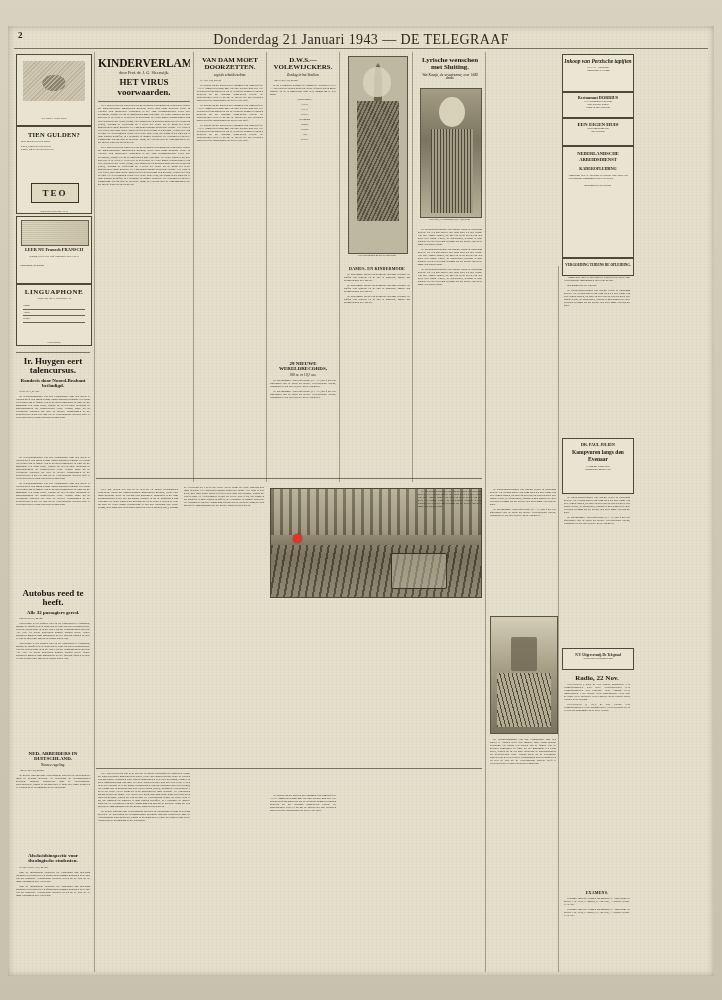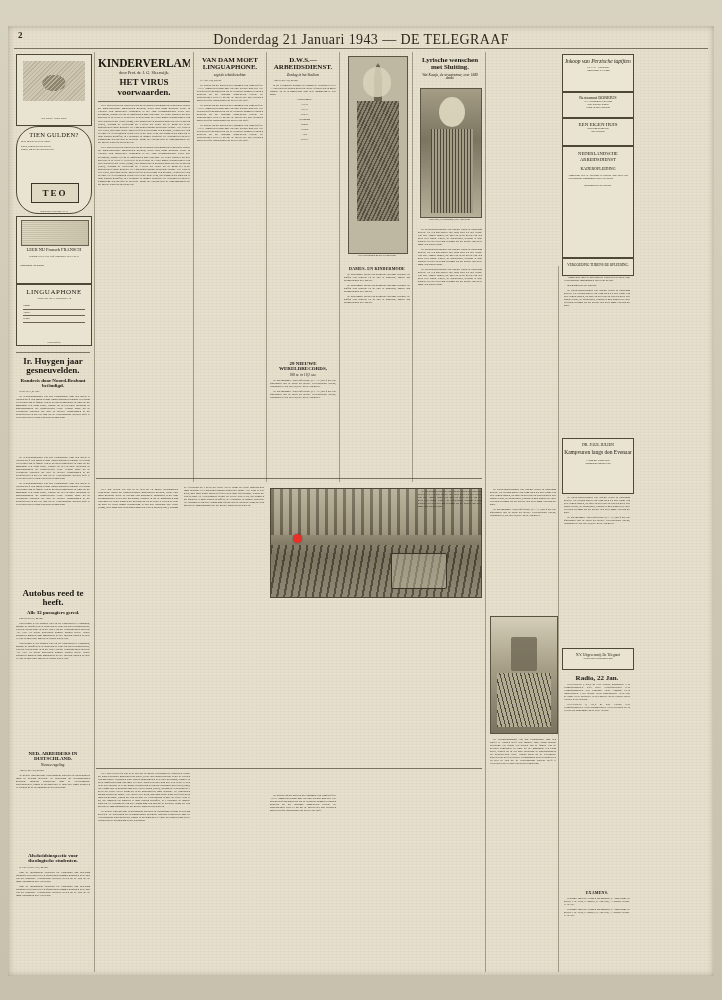--- a/index.html
+++ b/index.html
@@ -65,21 +65,21 @@
   .sub{font-size:3.6px;text-align:center;text-indent:0;font-style:italic;margin:1px 0 2px;}
   .byline{font-size:4.2px;text-align:center;text-indent:0;margin:1px 0 2px;}
   .center{text-align:center;text-indent:0;}
   .vrule{position:absolute;width:1px;background:#6d6550;opacity:.55;}
   .hrule{position:absolute;height:1px;background:#4d4738;opacity:.7;}
   
   .adbox{
     position:absolute;border:1px solid #4f4938;background:#e7e1cf;
     overflow:hidden;color:#262219;text-align:center;
   }
-  .adbox .t{font-weight:normal;}
+  .adbox .t{font-weight:bold;}
   
   .photo{
     position:absolute;overflow:hidden;
     background:#9a9versa;
   }
   .ph-inner{position:absolute;inset:0;}
   
   #reddot{
     position:absolute;width:9px;height:9px;border-radius:50%;
     background:#e8302a;box-shadow:0 0 2px rgba(0,0,0,.4);
@@ -102,21 +102,21 @@
 
     <div class="vrule" style="left:86px;top:26px;height:920px;"></div>
 
     <div class="adbox" style="left:8px;top:28px;width:74px;height:70px;">
       <div style="position:absolute;left:6px;top:6px;width:62px;height:40px;background:
           repeating-linear-gradient(135deg,#b9b29c 0 1px,transparent 1px 3px),
           radial-gradient(ellipse at 50% 55%, #8d856d 0 26%, #cdc6b0 27% 100%);"></div>
       <div style="position:absolute;left:2px;bottom:4px;width:70px;font-size:2.4px;line-height:2.8px;color:#2a261e;">Wat zoudt U er mee doen?</div>
     </div>
 
-    <div class="adbox" style="left:8px;top:100px;width:74px;height:86px;border-radius:22px;">
+    <div class="adbox" style="left:8px;top:100px;width:74px;height:86px;">
       <div class="t" style="font-size:6.5px;margin-top:4px;letter-spacing:.3px;">TIEN GULDEN?</div>
       <div style="font-size:2.5px;line-height:3px;text-align:justify;padding:2px 4px;color:#2b271e;">Moet men bij velen de laatste</div>
       <div style="font-size:2.5px;line-height:3px;text-align:justify;padding:0 4px;color:#2b271e;">klacht, komen die kort van tot</div>
       <div style="font-size:2.5px;line-height:3px;text-align:justify;padding:0 4px;color:#2b271e;">komen, om dit doel als geld op te</div>
       <div style="position:absolute;left:14px;bottom:10px;width:46px;height:18px;border:1px solid #3b362a;background:#ddd6c2;font-weight:bold;font-size:9px;line-height:18px;letter-spacing:2px;">TEO</div>
       <div style="position:absolute;left:2px;bottom:1px;width:70px;font-size:2.2px;color:#3a352a;">Ongewoonte bekleeding / KEIZ</div>
     </div>
 
     <div class="adbox" style="left:8px;top:190px;width:74px;height:66px;">
       <div style="position:absolute;left:4px;top:3px;width:66px;height:24px;background:
@@ -134,21 +134,21 @@
         <div style="border-bottom:1px solid #6b6450;">Naam:</div>
         <div style="border-bottom:1px solid #6b6450;">Adres:</div>
         <div style="border-bottom:1px solid #6b6450;">Plaats:</div>
       </div>
       <div style="position:absolute;left:0;bottom:2px;width:100%;font-size:2.2px;">Gratis proefles</div>
     </div>
 
     <div class="hrule" style="left:8px;top:326px;width:74px;"></div>
 
     <div class="col" style="left:8px;top:330px;width:74px;height:100px;">
-      <div class="hd lg">Ir. Huygen jaar gesneuvelden.</div>
+      <div class="hd lg">Ir. Huygen eert talencursus.</div>
       <div class="hd sm">Rondreis door Noord-Brabant beëindigd.</div>
       <p>UTRECHT, 21 Jan.</p>
       <p>De vertegenwoordiger van den Gemachtigde voor den arbeid ir. Huygen heeft zijn rondreis door Noord-Brabant beëindigd. Hij bracht een bezoek aan de familie van de gevallen kameraden en legde bij het monument een krans neder, waarbij hij in een korte toespraak de nagedachtigheid der gesneuvelden eerde. Daarna sprak hij de verzamelde arbeiders toe over de nieuwe verhoudingen in het bedrijfsleven en over de taak die de Nederlandsche arbeider heeft te vervullen in deze tijden van strijd en ontbering.</p>
     </div>
 
     <div class="col" style="left:8px;top:430px;width:74px;height:130px;">
       <p>De vertegenwoordiger van den Gemachtigde voor den arbeid ir. Huygen heeft zijn rondreis door Noord-Brabant beëindigd. Hij bracht een bezoek aan de familie van de gevallen kameraden en legde bij het monument een krans neder, waarbij hij in een korte toespraak de nagedachtigheid der gesneuvelden eerde. Daarna sprak hij de verzamelde arbeiders toe over de nieuwe verhoudingen in het bedrijfsleven en over de taak die de Nederlandsche arbeider heeft te vervullen in deze tijden van strijd en ontbering.</p>
       <p>De vertegenwoordiger van den Gemachtigde voor den arbeid ir. Huygen heeft zijn rondreis door Noord-Brabant beëindigd. Hij bracht een bezoek aan de familie van de gevallen kameraden en legde bij het monument een krans neder, waarbij hij in een korte toespraak de nagedachtigheid der gesneuvelden eerde. Daarna sprak hij de verzamelde arbeiders toe over de nieuwe verhoudingen in het bedrijfsleven en over de taak die de Nederlandsche arbeider heeft te vervullen in deze tijden van strijd en ontbering.</p>
     </div>
 
@@ -190,31 +190,31 @@
 De Nederlandsch cleaner der ziekte wijst er op, dat wonneen als kinderen er door worden getroffen, in 't bijzonder de jongere kinderen. De epidemieën van deze aandoening zijn meestal de nieuwste vorm; het zijn meestal de zomermaanden die het meeste aantal gevallen geven.</p>
       <p>HET den ijzeren tijd zijn in de pers op en anders verschijnselen vergeleken. Onder het kindervaccinatie maatregelen gelijken, welke juist thans gevoerde ziekte in Zweden zich ontwikkelt. Misschien is het voor belangrijkheden leerer niet overbodig, wanneer ik op de hoofdzaken nog eens inga.
 
 De ziekte worstelt het hier gaat hier is de ziekte te zien in de trekt tot haar De eerste groote beschrijving is van den Duitschen arts Heine (1840), later aangevuld en herhaald door den Zweed Medin (1887), waarom de verwijzing bij 't geval der ziekte als de naam der beide onderzoekers loopt gebruikt. De Engelschen noemd stichtelijke sprake. Het virus is zeer klein, gaat door dichte porselein filters heen door den gezonde, waarin het zich bevindt.
 
 De Nederlandsch cleaner der ziekte wijst er op, dat wonneen als kinderen er door worden getroffen, in 't bijzonder de jongere kinderen. De epidemieën van deze aandoening zijn meestal de nieuwste vorm; het zijn meestal de zomermaanden die het meeste aantal gevallen geven.</p>
     </div>
 
     <div class="vrule" style="left:258px;top:26px;height:430px;"></div>
     <div class="col" style="left:189px;top:30px;width:66px;height:420px;">
-      <div class="hd md">VAN DAM MOET LINGUAPHONE.</div>
+      <div class="hd md">VAN DAM MOET DOORZETTEN.</div>
       <div class="sub">zegt de scheidsrechter.</div>
       <p>HAARLEM, 20 Jan.</p>
       <p>De uitslag van het gisteren bij-eenkomen Van Dam heeft de A.N.V. competitieleiding nog een kort uitzicht gegeven. Het bestuur heeft medegedeeld dat de wedstrijd alsnog zal worden gespeeld op het daarvoor aangewezen terrein. De scheidsrechter wees er op dat de spelers het spel hervatten onder dezelfde voorwaarden als in de eerste helft.</p>
       <p>De uitslag van het gisteren bij-eenkomen Van Dam heeft de A.N.V. competitieleiding nog een kort uitzicht gegeven. Het bestuur heeft medegedeeld dat de wedstrijd alsnog zal worden gespeeld op het daarvoor aangewezen terrein. De scheidsrechter wees er op dat de spelers het spel hervatten onder dezelfde voorwaarden als in de eerste helft.</p>
       <p>De uitslag van het gisteren bij-eenkomen Van Dam heeft de A.N.V. competitieleiding nog een kort uitzicht gegeven. Het bestuur heeft medegedeeld dat de wedstrijd alsnog zal worden gespeeld op het daarvoor aangewezen terrein. De scheidsrechter wees er op dat de spelers het spel hervatten onder dezelfde voorwaarden als in de eerste helft.</p>
     </div>
 
     <div class="vrule" style="left:331px;top:26px;height:430px;"></div>
     <div class="col" style="left:262px;top:30px;width:66px;height:300px;">
-      <div class="hd md">D.W.S.—ARBEIDSDIENST.</div>
+      <div class="hd md">D.W.S.—VOLEWIJCKERS.</div>
       <div class="sub">Zondag in het Stadion.</div>
       <p>AMSTERDAM, 20 Jan.</p>
       <p>In het Olympisch Stadion zal Zondag de wedstrijd D.W.S. — Volewijckers worden gespeeld. Beide elftallen zijn in goede conditie en de belangstelling voor deze ontmoeting is zeer groot.</p>
       <p class="center">Opstellingen:</p>
       <p class="center">A.D.O.</p>
       <p class="center">V.U.C.</p>
       <p class="center">H.B.S.</p>
       <p class="center">Feijenoord</p>
       <p class="center">Sparta</p>
       <p class="center">Xerxes</p>
@@ -303,21 +303,21 @@
     <div class="col" style="left:556px;top:470px;width:66px;height:150px;">
       <p>De nieuwjaarswenschen van vroeger waren in dichtvorm gesteld. Uit een oud boekje van 1849 laten wij hier eenige van deze rijmen volgen, die ons een beeld geven van den geest dier dagen. Kaatje, de straatrenner, wenscht al haar klanten veel heil en zegen en hoopt dat het nieuwe jaar beter moge zijn dan het oude.</p>
       <p>De Internationale Athletiekfederatie (I.A.A.F.) heeft over dit afgeloopen jaar in totaal 29 nieuwe wereldrecords erkend, waaronder de tijd van 10,2 sec. op de 100 meter.</p>
     </div>
     <div class="adbox" style="left:554px;top:622px;width:70px;height:20px;">
       <div class="t" style="font-size:3.4px;margin-top:4px;">N.V. Uitgeversmij. De Telegraaf</div>
       <div style="font-size:2.4px;">Nieuwezijds Voorburgwal 225</div>
     </div>
 
     <div class="col" style="left:556px;top:648px;width:66px;height:212px;">
-      <div class="hd md">Radio, 22 Jan.</div>
+      <div class="hd md">Radio, 22 Nov.</div>
       <p class="tinytable">HILVERSUM I, 415,5 m. 7.00 Nieuws, gymnastiek. 7.15 Gramofoonmuziek. 8.00 BNO: Nieuwsberichten. 8.15 Gramofoonmuziek. 9.00 Orgelspel. 12.00 Almanak. 12.15 Omroeporkest. 13.00 Nieuws. 14.00 Kamermuziek. 17.00 Voor de jeugd. 18.30 Berichten. 19.00 Causerie. 20.00 Concert. 22.00 Nieuws. 23.00 Sluiting.</p>
       <p class="tinytable">HILVERSUM II, 301,5 m. 8.00 Nieuws. 9.00 Gramofoonmuziek. 12.00 Middagconcert. 18.00 Berichten. 20.15 Gevarieerd programma. 22.00 BNO Nieuws.</p>
     </div>
     <div class="col" style="left:556px;top:864px;width:66px;height:80px;">
       <div class="hd xs">EXAMENS.</div>
       <p>Geslaagd voor het examen boekhouden te Amsterdam: de heeren J. de Vries, P. Bakker, K. van Dijk, A. Mulder en mej. G. de Wit.</p>
       <p>Geslaagd voor het examen boekhouden te Amsterdam: de heeren J. de Vries, P. Bakker, K. van Dijk, A. Mulder en mej. G. de Wit.</p>
     </div>
 
     <div class="hrule" style="left:88px;top:452px;width:386px;"></div>

